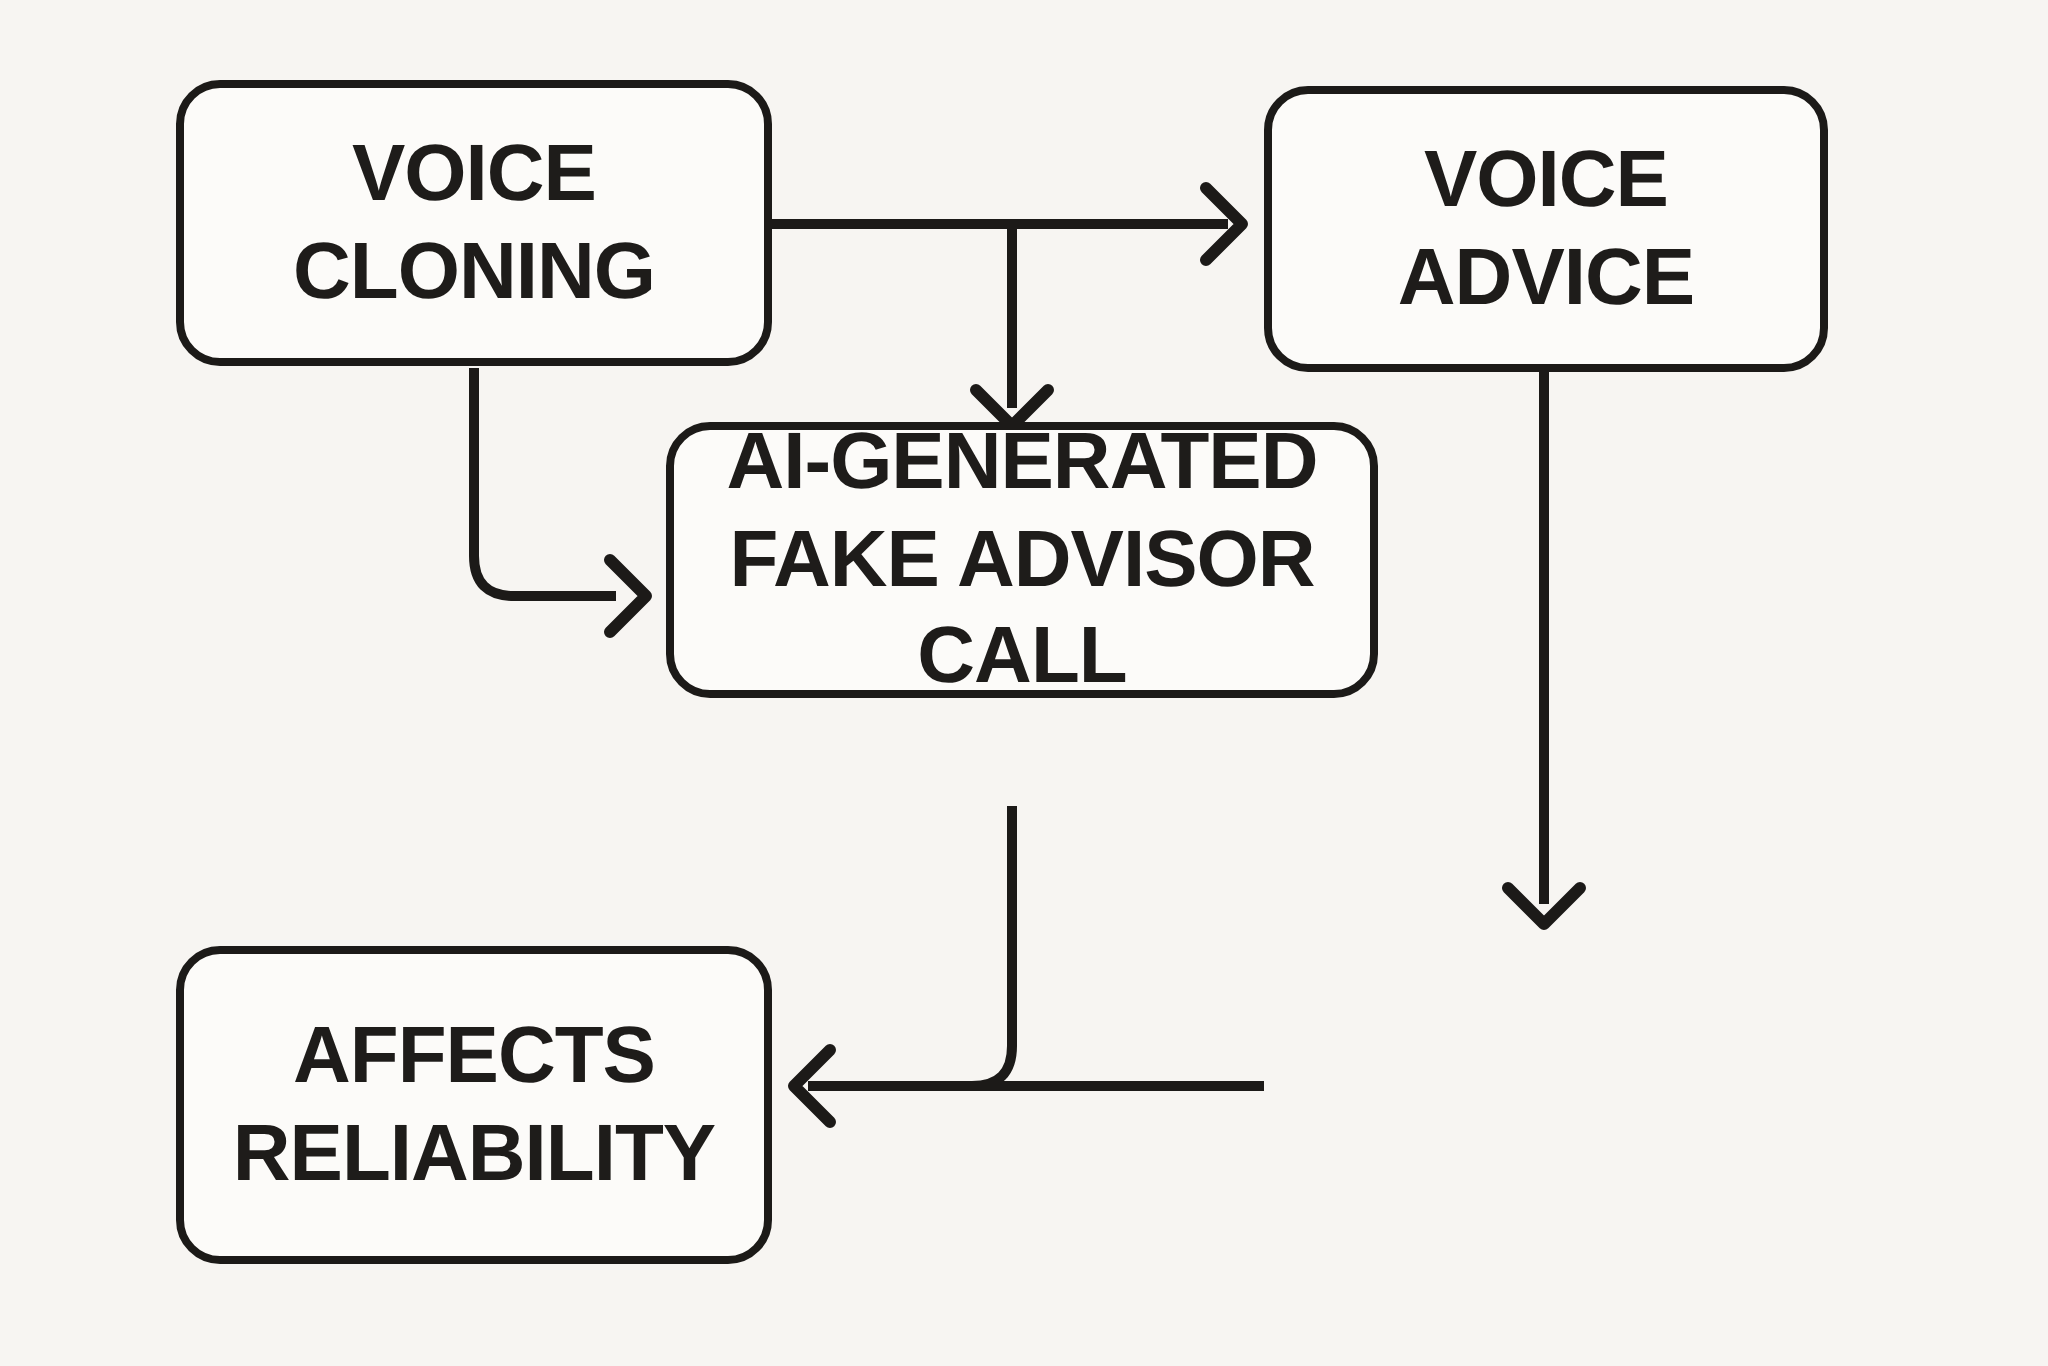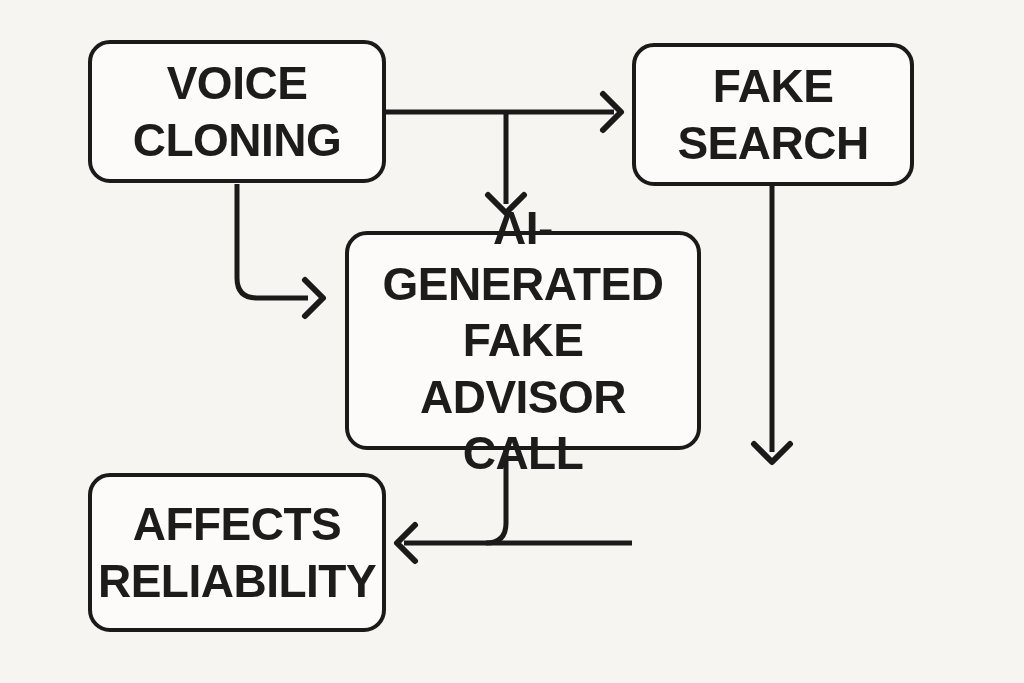--- a/index.html
+++ b/index.html
@@ -42,27 +42,27 @@
     box-sizing: border-box;
     display: flex;
     align-items: center;
     justify-content: center;
     text-align: center;
     padding: 0 14px;
   }
   .node-label {
     font-weight: 700;
     color: #1e1c1a;
-    font-size: 46px;
+    font-size: 40px;
     line-height: 1.22;
     letter-spacing: -0.5px;
   }
   #node-voice-cloning      { left:  88px; top:  40px; width: 298px; height: 143px; }
   #node-voice-search       { left: 632px; top:  43px; width: 282px; height: 143px; }
-  #node-fake-advisor-call  { left: 333px; top: 231px; width: 356px; height: 219px; margin-left: 12px; }
+  #node-fake-advisor-call  { left: 333px; top: 211px; width: 356px; height: 138px; }
   #node-affects-reliability{ left:  88px; top: 473px; width: 298px; height: 159px; }
   #node-financial-advice   { left: 632px; top: 472px; width: 282px; height: 142px; }
 </style>
 </head>
 <body>
 
 <div class="canvas">
 
   <svg class="edges-layer" viewBox="0 0 1024 683" xmlns="http://www.w3.org/2000/svg">
 
@@ -82,21 +82,21 @@
 
     <path class="edge" d="M632 543 H404"></path>
     <polyline class="arrowhead" points="415,525 397,543 415,561"></polyline>
   </svg>
 
   <div class="node" id="node-voice-cloning">
     <span class="node-label">VOICE CLONING</span>
   </div>
 
   <div class="node" id="node-voice-search">
-    <span class="node-label">FAKE SEARCH</span>
+    <span class="node-label">VOICE ADVICE</span>
   </div>
 
   <div class="node" id="node-fake-advisor-call">
     <span class="node-label">AI-GENERATED FAKE ADVISOR CALL</span>
   </div>
 
   <div class="node" id="node-affects-reliability">
     <span class="node-label">AFFECTS RELIABILITY</span>
   </div>
 

